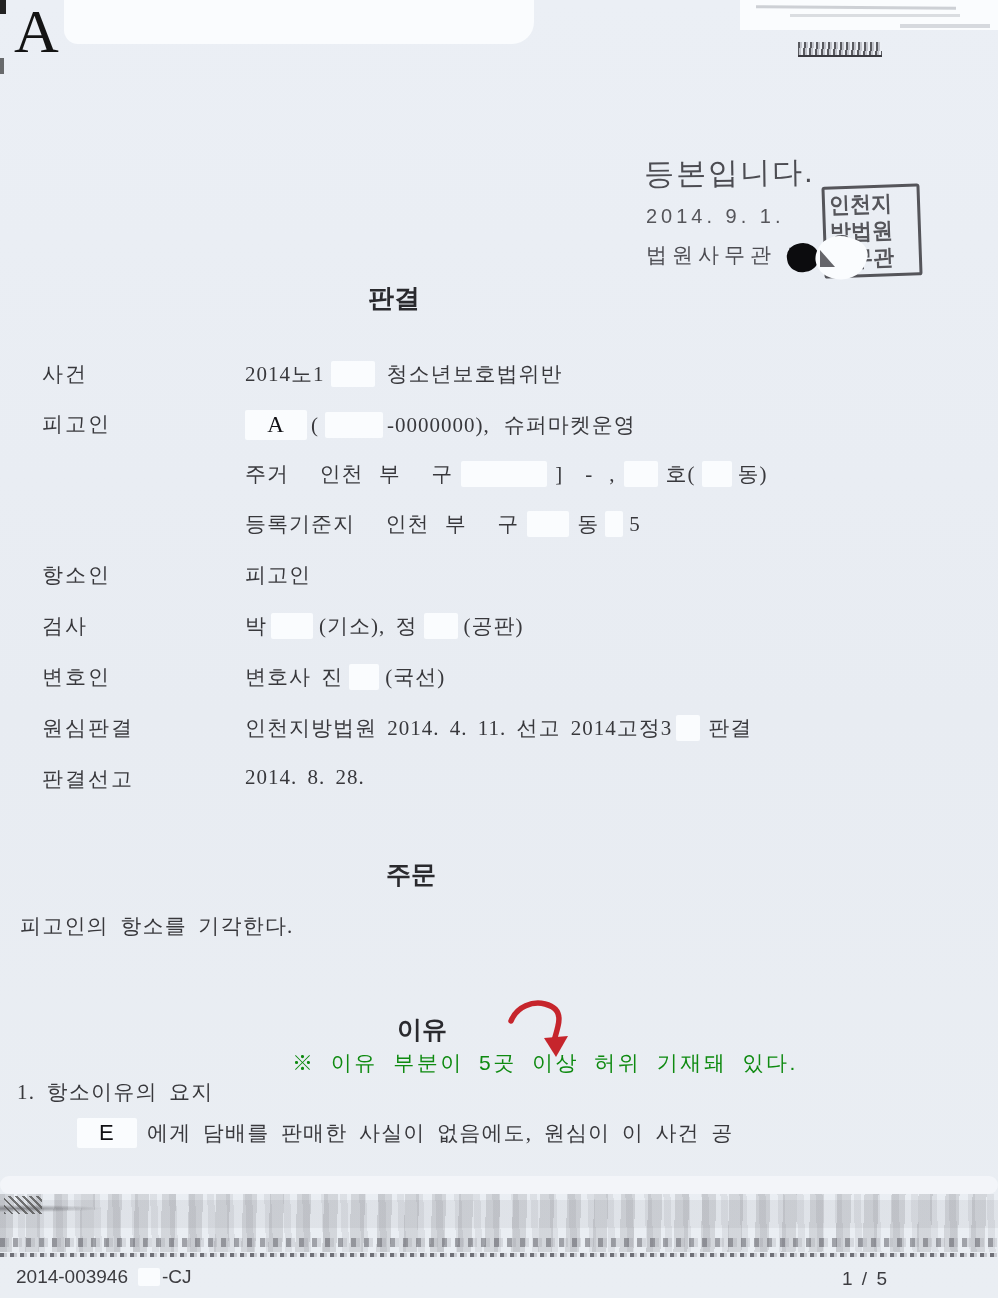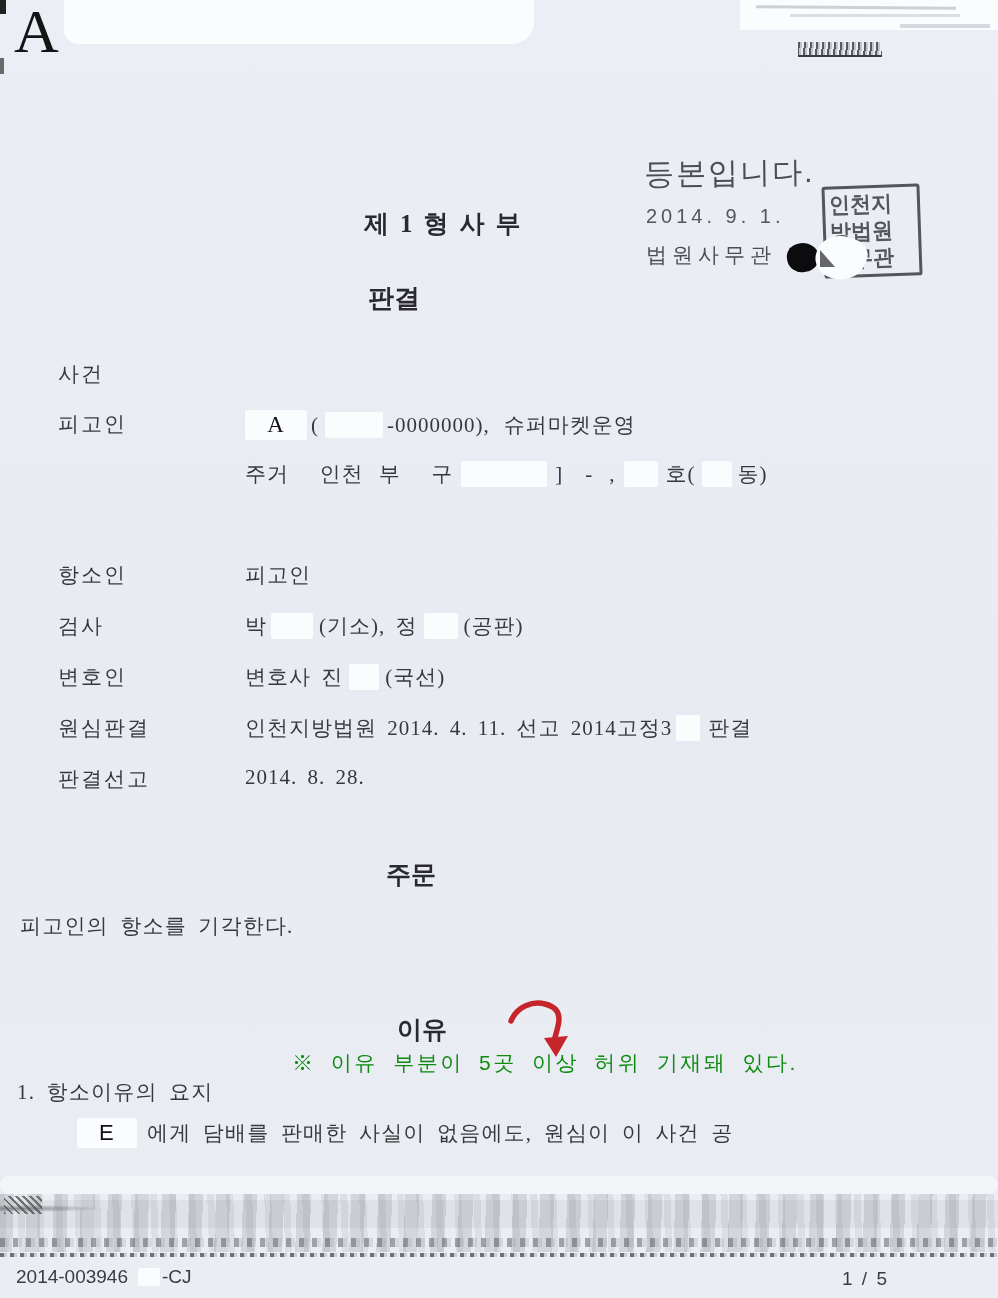--- a/index.html
+++ b/index.html
@@ -29,21 +29,21 @@
         transform:rotate(-2deg);display:flex;flex-direction:column;justify-content:space-around;padding:2px 4px;
         font-family:"Liberation Sans",sans-serif;font-weight:bold;font-size:21px;color:#45454a;opacity:.9;}
   .seal-row{text-align:justify;text-align-last:justify;line-height:24px;transform:scaleY(1.05);}
   .seal-mask{position:absolute;left:816px;top:236px;width:50px;height:44px;background:#fafcfe;border-radius:55% 35% 60% 45%;transform:rotate(18deg);}
   .smudge-ur{position:absolute;left:798px;top:42px;width:84px;height:13px;
         background:repeating-linear-gradient(95deg,rgba(40,40,45,.75) 0 2px,rgba(130,130,140,.4) 2px 4px,rgba(240,242,246,.2) 4px 6px);
         border-bottom:2px solid #3a3a40;}
   .streak{position:absolute;background:rgba(150,155,165,.45);}
   
   .row{position:absolute;left:0;width:100%;height:32px;font-size:21px;letter-spacing:1px;}
-  .rlabel{position:absolute;left:42px;width:112px;text-align:justify;text-align-last:justify;letter-spacing:2px;margin-left:16px;}
+  .rlabel{position:absolute;left:42px;width:112px;text-align:justify;text-align-last:justify;letter-spacing:2px;}
   .rval{position:absolute;left:245px;top:0;display:flex;align-items:center;white-space:pre;word-spacing:4px;}
   .rd{background:#fafcfe;height:26px;border-radius:2px;flex:none;}
   .anon{display:flex;align-items:center;justify-content:center;background:#fafcfe;border-radius:2px;color:#101014;}
   .anon-a{width:62px;height:30px;font-size:23px;font-family:"Liberation Serif",serif;}
   .anon-e{width:60px;height:30px;font-size:22px;font-family:"Liberation Sans",sans-serif;}
   
   .bodyline{position:absolute;font-size:21px;letter-spacing:1.2px;word-spacing:5px;color:#38383c;}
   .note{position:absolute;left:292px;top:1049px;font-family:"Liberation Sans",sans-serif;font-weight:500;
         font-size:21px;letter-spacing:2.5px;word-spacing:7px;color:#0e8a10;}
   .arrow{position:absolute;left:505px;top:999px;}
@@ -75,37 +75,41 @@
   <div class="patch" style="left:740px;top:0;width:258px;height:30px;"></div>
   <div class="streak" style="left:756px;top:6px;width:200px;height:3px;transform:rotate(.5deg);"></div>
   <div class="streak" style="left:790px;top:14px;width:170px;height:3px;opacity:.7;"></div>
   <div class="streak" style="left:900px;top:24px;width:90px;height:4px;opacity:.8;"></div>
   <div class="smudge-ur"></div>
   <div class="edge-mark" style="left:0;top:0;width:6px;height:14px;"></div>
   <div class="edge-mark" style="left:0;top:58px;width:4px;height:16px;opacity:.65;"></div>
 
   <div class="corner">A</div>
 
-  <div class="division">제1형사부</div>
   <div class="spread doctitle">판결</div>
 
   <div class="cert cert-statement">등본입니다.</div>
   <div class="cert cert-date">2014. 9. 1.</div>
   <div class="cert cert-clerk">법원사무관 김</div>
   <div class="blob"></div>
   <div class="seal">
     <div class="seal-row">인천지</div>
     <div class="seal-row">방법원</div>
     <div class="seal-row">사무관</div>
   </div>
   <div class="seal-mask"></div>
   <div class="tri"></div>
 
   <div class="row" style="top:360px;">
     <div class="rlabel">사건</div>
+    <div class="rval">
+      <span>2014노1</span>
+      <span class="rd" style="width:44px;margin:0 12px 0 6px;"></span>
+      <span>청소년보호법위반</span>
+    </div>
   </div>
 
   <div class="row" style="top:410px;">
     <div class="rlabel">피고인</div>
     <div class="rval">
       <span class="anon anon-a">A</span>
       <span style="margin-left:4px;">(</span>
       <span class="rd" style="width:58px;margin:0 4px 0 6px;"></span>
       <span>-0000000),</span>
       <span style="margin-left:14px;">슈퍼마켓운영</span>
@@ -119,20 +123,29 @@
       <span>]</span>
       <span style="margin-left:22px;">-</span>
       <span style="margin-left:16px;">,</span>
       <span class="rd" style="width:34px;margin:0 8px;"></span>
       <span>호(</span>
       <span class="rd" style="width:30px;margin:0 6px;"></span>
       <span>동)</span>
     </div>
   </div>
 
+  <div class="row" style="top:510px;">
+    <div class="rval" style="word-spacing:9px;">
+      <span>등록기준지  인천 부  구</span>
+      <span class="rd" style="width:42px;margin:0 8px;"></span>
+      <span>동</span>
+      <span class="rd" style="width:18px;margin:0 6px;"></span>
+      <span>5</span>
+    </div>
+  </div>
 
   <div class="row" style="top:561px;text-decoration:underline;">
     <div class="rlabel">항소인</div>
     <div class="rval"><span>피고인</span></div>
   </div>
 
   <div class="row" style="top:663px;">
     <div class="rlabel">변호인</div>
     <div class="rval">
       <span>변호사 진</span>

